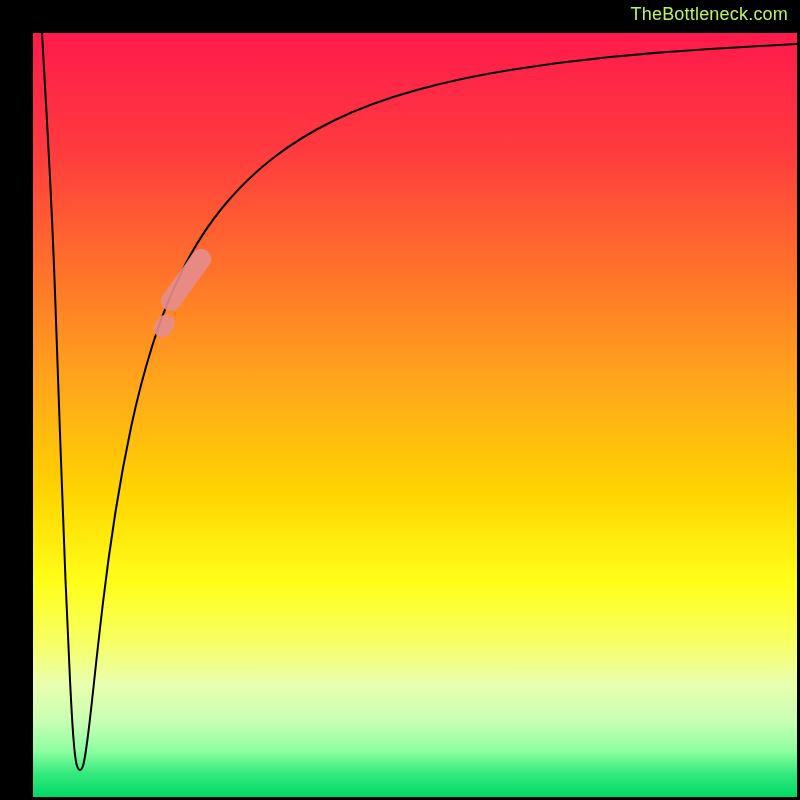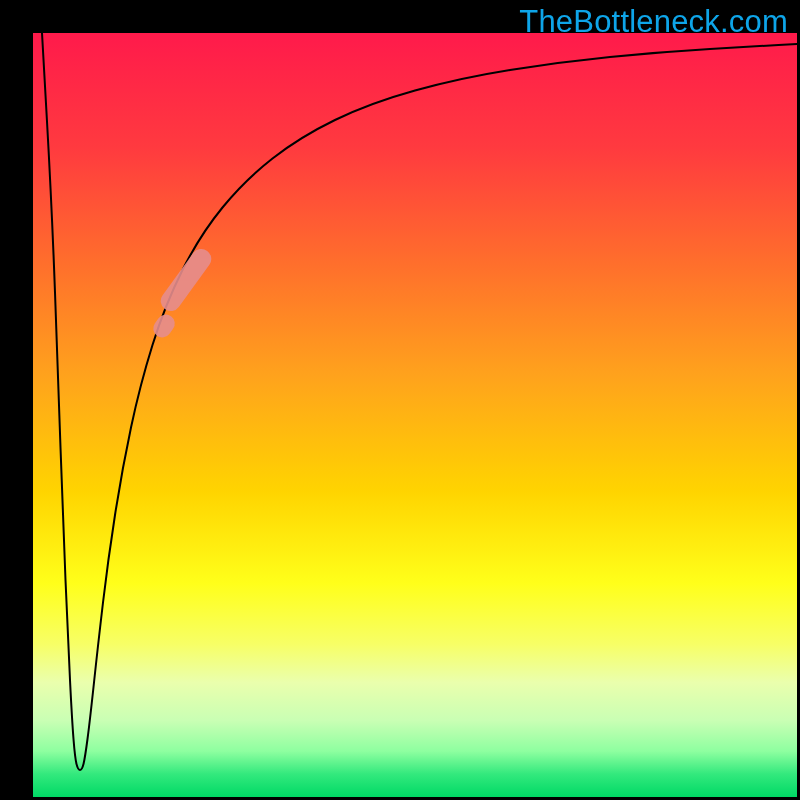--- a/index.html
+++ b/index.html
@@ -14,22 +14,22 @@
   .frame {
     width: 800px;
     height: 800px;
     position: relative;
     background: #000;
   }
   .watermark {
     position: absolute;
     top: 4px;
     right: 12px;
-    color: #0ea5e9;
-    font-size: 31px;
+    color: #bef264;
+    font-size: 18px;
     font-weight: 400;
     letter-spacing: 0.2px;
     z-index: 20;
     text-align: right;
   }
   svg {
     position: absolute;
     top: 0;
     left: 0;
   }

